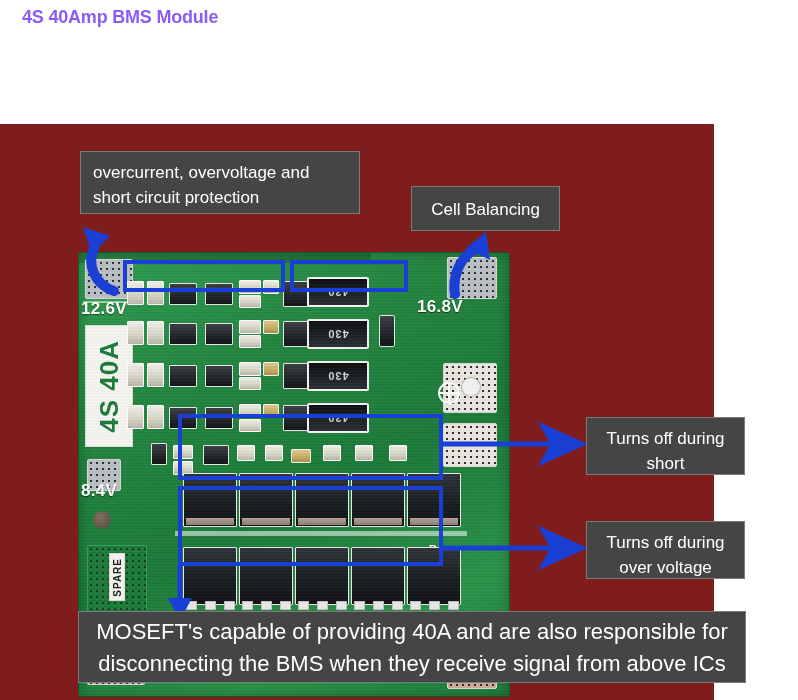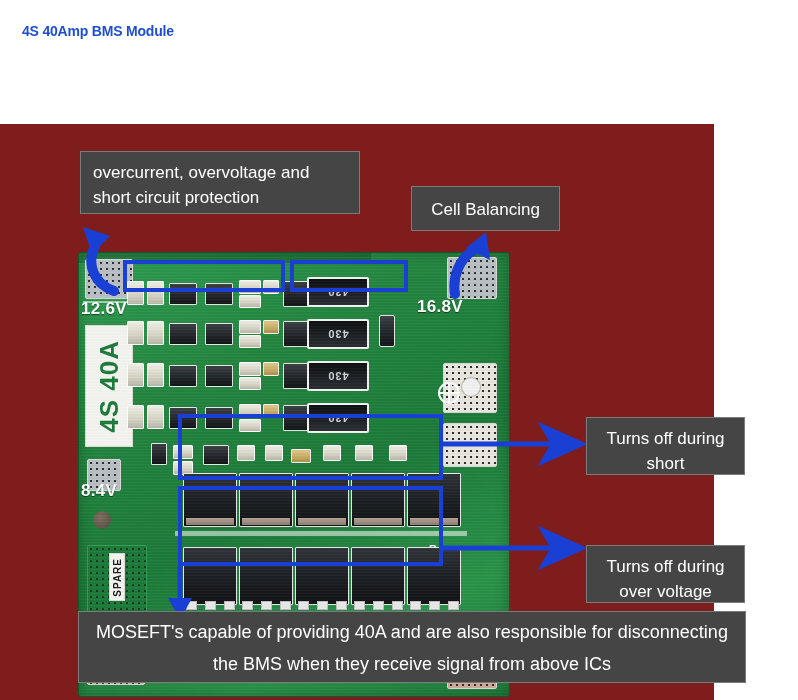--- a/index.html
+++ b/index.html
@@ -18,25 +18,25 @@
 
   
   .article {
     position: absolute;
     left: 22px;
     top: 0px;
     width: 758px;
   }
   .page-title {
     font-family: "Liberation Sans", sans-serif;
-    font-size: 14px;
+    font-size: 18px;
     font-weight: bold;
-    color: #1d4ed8;
+    color: #8b5cf6;
     letter-spacing: -0.2px;
-    margin: 18px 0 0 0;
+    margin: 4px 0 0 0;
     line-height: 26px;
   }
   .body-para {
     font-size: 15.5px;
     line-height: 31px;
     color: #161616;
     margin: 8px 0 0 0;
     letter-spacing: -0.1px;
     width: 756px;
   }
@@ -417,21 +417,21 @@
   </div>
 
   <div class="callout center" style="left:586px; top:293px; width:159px; height:58px;">
     <span>Turns off during short</span>
   </div>
 
   <div class="callout center" style="left:411px; top:62px; width:149px; height:45px; line-height:29px;">
     <span>Cell Balancing</span>
   </div>
 
-  <div class="callout center" style="left:586px; top:397px; width:159px; height:58px;margin-top:24px;">
+  <div class="callout center" style="left:586px; top:397px; width:159px; height:58px;">
     <span>Turns off during over voltage</span>
   </div>
 
-  <div class="callout center" style="left:78px; top:487px; width:668px; height:72px; font-size:18px; line-height:32px; padding:4px 14px;">
+  <div class="callout center" style="left:78px; top:487px; width:668px; height:72px; font-size:22px; line-height:32px; padding:4px 14px;">
     <span>MOSEFT's capable of providing 40A and are also responsible for disconnecting the BMS when they receive signal from above ICs</span>
   </div>
 
 </div>
 
 </body></html>

